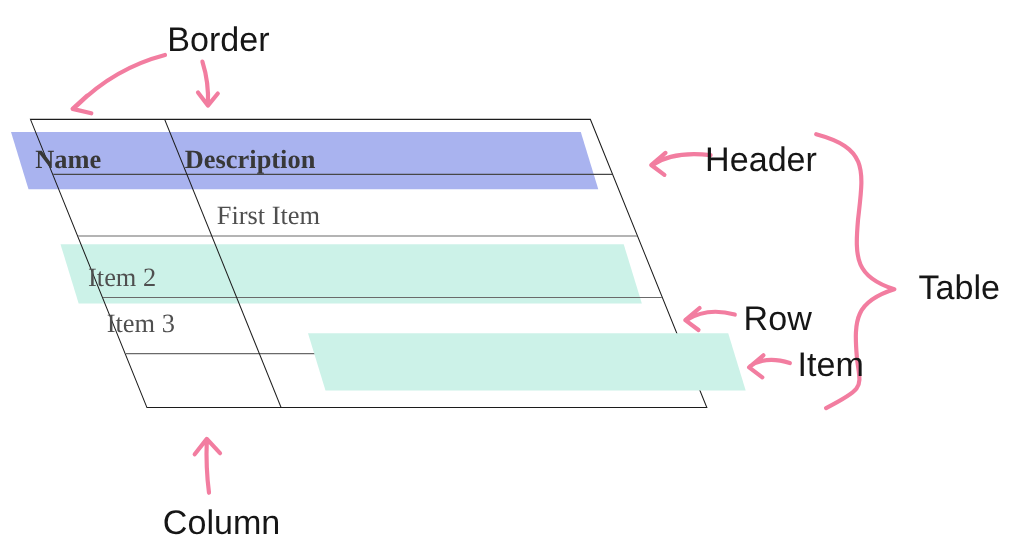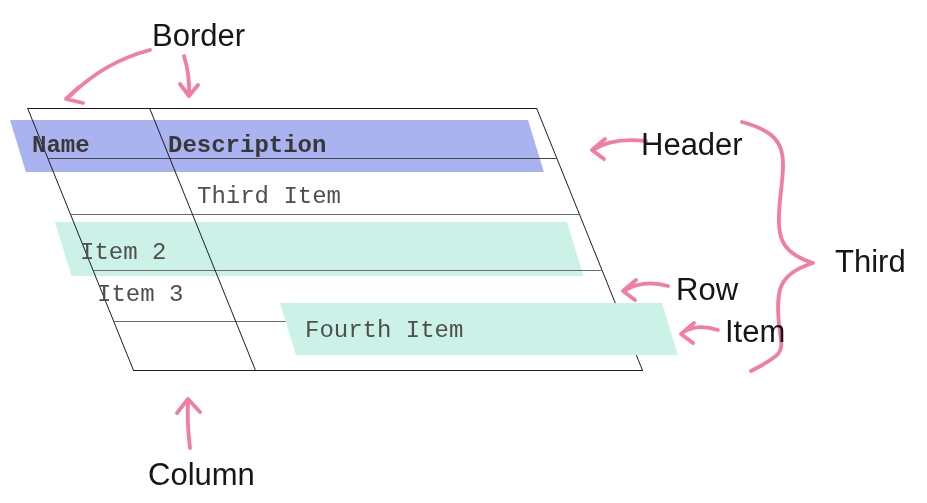--- a/index.html
+++ b/index.html
@@ -35,21 +35,21 @@
   }
   .hline{position:absolute;left:0;right:0;height:0;}
   .hline-header{top:49px;border-top:1.9px solid var(--header-rule);}
   .hline-1{top:105px;border-top:1.4px solid var(--grid-line);}
   .hline-2{top:161px;border-top:1.4px solid var(--grid-line);}
   .hline-3{top:212px;border-top:1.4px solid var(--grid-line);}
   .vline{position:absolute;top:0;bottom:0;left:121px;width:0;border-left:1.6px solid var(--table-border);}
   
   .tcell{
     position:absolute;z-index:3;
-    font-family:Liberation Mono, monospace;
+    font-family:Liberation Serif, serif;
     font-size:24px;line-height:26px;color:var(--table-text);
     white-space:nowrap;letter-spacing:0px;
   }
   .tcell.th{font-weight:bold;color:var(--header-text);}
   .tcell.over-band{z-index:5;}
   
   .label{
     position:absolute;z-index:6;color:var(--label-text);
     font-size:31px;line-height:28px;white-space:nowrap;
   }
@@ -69,39 +69,38 @@
     <div class="hline hline-header"></div>
     <div class="hline hline-1"></div>
     <div class="hline hline-2"></div>
     <div class="hline hline-3"></div>
     <div class="vline"></div>
   </div>
 
   <div class="tcell th" style="left:32px;top:133px">Name</div>
   <div class="tcell th" style="left:168px;top:133px">Description</div>
 
-  <div class="tcell" style="left:197px;top:184px">Third Item</div>
+  <div class="tcell" style="left:197px;top:184px">First Item</div>
 
   <div class="tcell" style="left:80px;top:240px">Item 2</div>
 
   <div class="tcell" style="left:97px;top:282px">Item 3</div>
 
   <div class="band band-cell"></div>
-  <div class="tcell over-band" style="left:305px;top:318px">Fourth Item</div>
 
   <svg class="ink" width="927" height="503" viewBox="0 0 927 503">
     <path d="M150,50 Q104,62 70,96 M79,87 L66,99 L83,103"></path>
     <path d="M184,56 Q190,75 189,95 M180,84 L189,96 L198,85"></path>
     <path d="M646,141 Q612,137 593,150 M605,139 L592,150 L604,159"></path>
     <path d="M668,286 Q643,279 624,291 M636,280 L623,291 L635,300"></path>
     <path d="M718,330 Q696,323 682,333 M694,323 L681,334 L693,343"></path>
     <path d="M190,448 Q187,425 188,400 M177,413 L188,399 L200,412"></path>
     <path d="M742,122 C790,135 785,155 780,200 C777,235 778,252 813,263 C778,274 776,290 779,325 C782,352 788,352 751,371"></path>
   </svg>
 
   <div class="label" style="left:152px;top:22px">Border</div>
   <div class="label" style="left:641px;top:131px">Header</div>
-  <div class="label" style="left:835px;top:248px">Third</div>
+  <div class="label" style="left:835px;top:248px">Table</div>
   <div class="label" style="left:676px;top:276px">Row</div>
   <div class="label" style="left:725px;top:318px">Item</div>
   <div class="label" style="left:148px;top:461px">Column</div>
 
 </div>
 
 </body></html>

